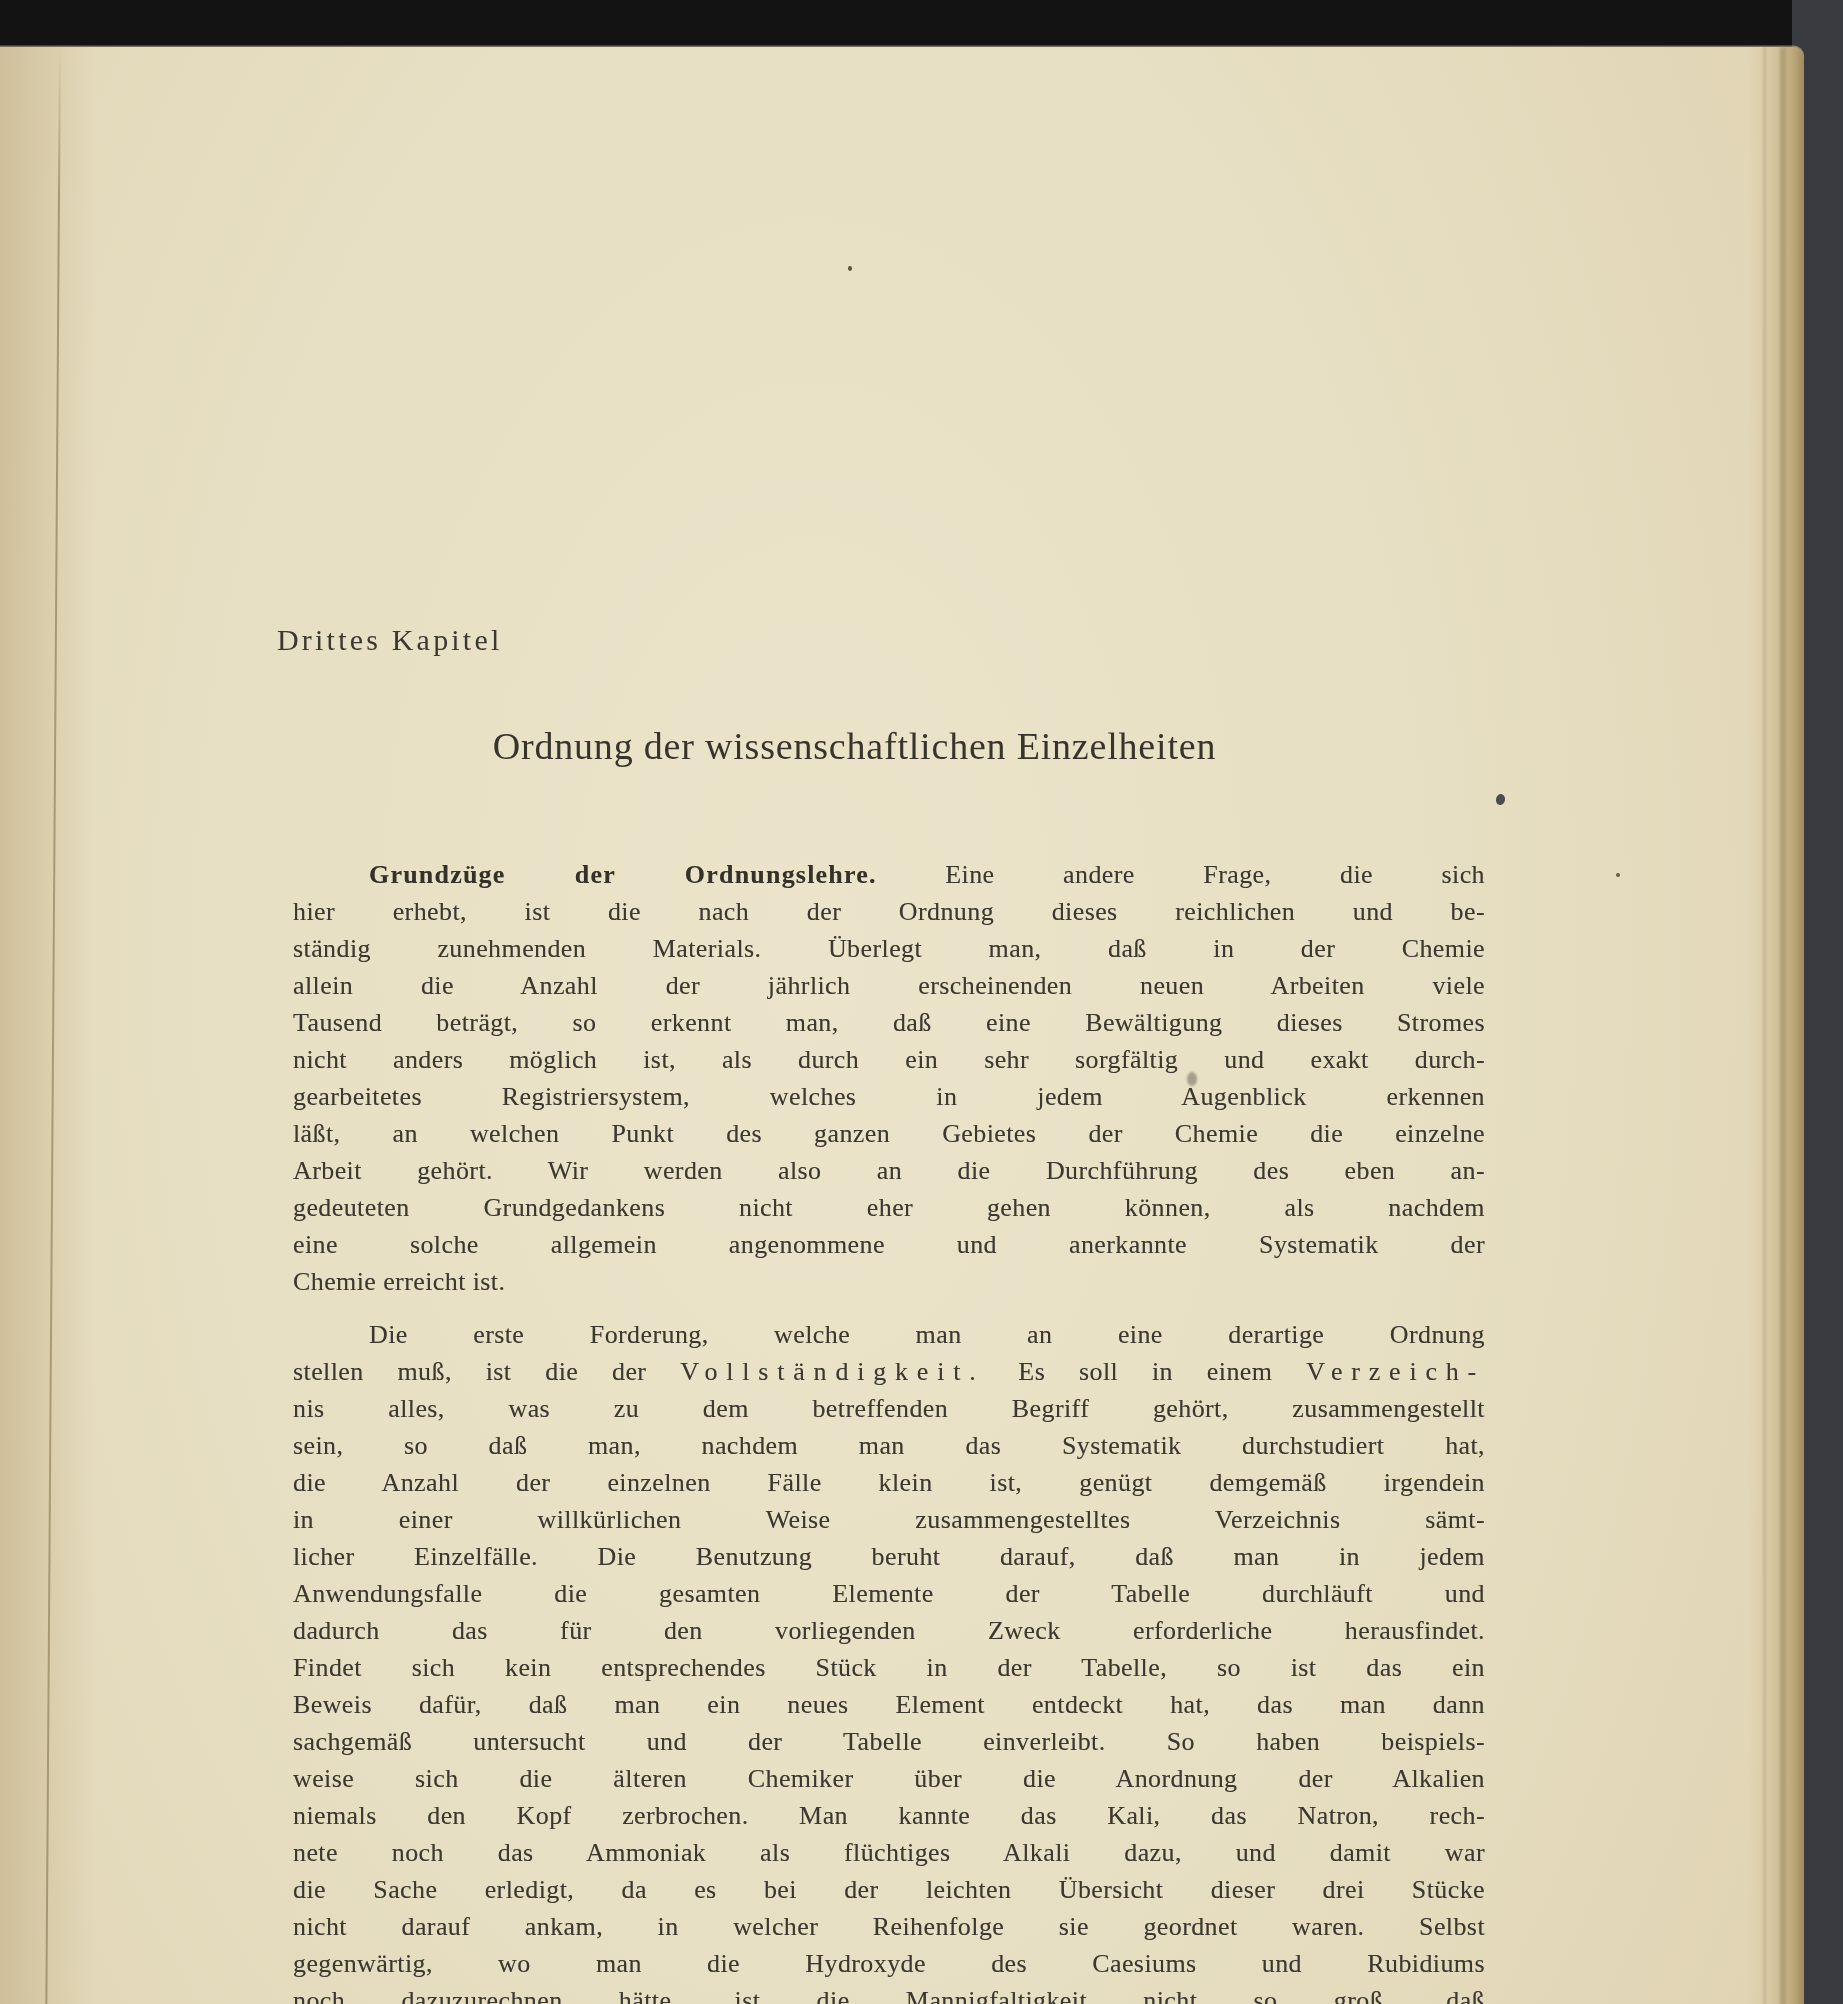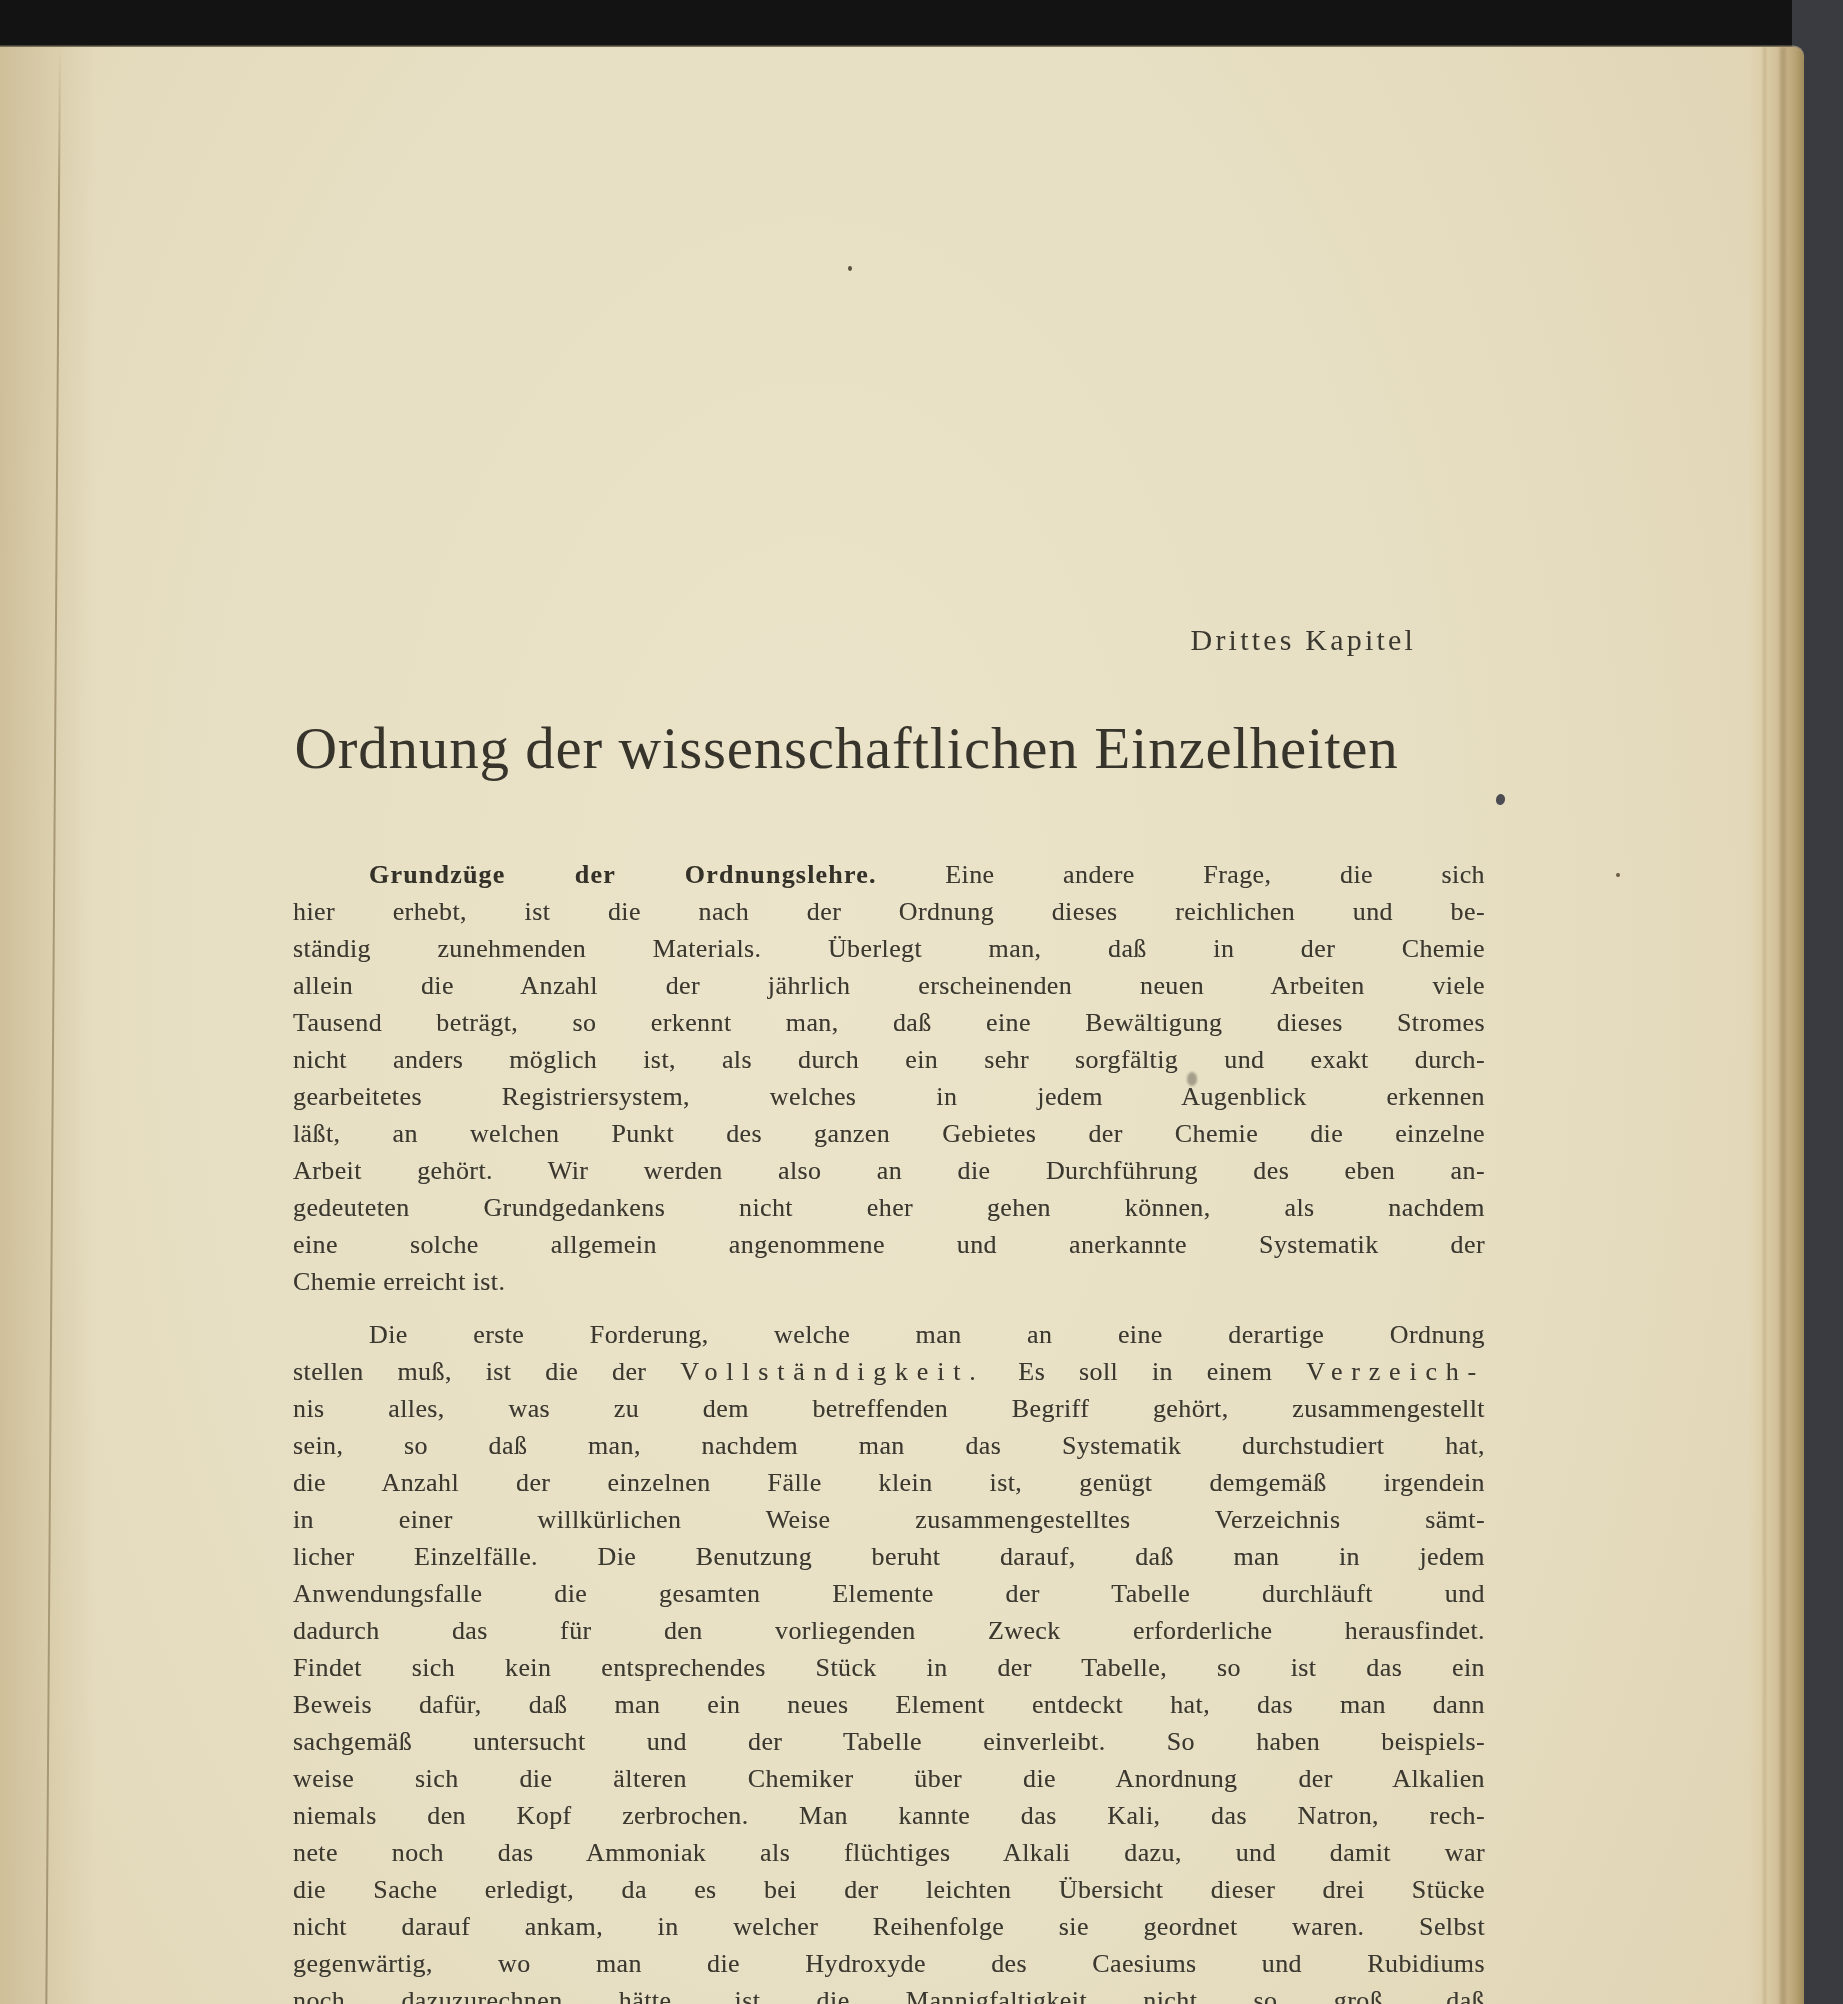--- a/index.html
+++ b/index.html
@@ -61,31 +61,31 @@
   }
   .deckle-streak2 {
     position: absolute; top: 0; right: 38px;
     width: 3.2px; height: 100%;
     background: rgba(150,128,88,.28);
     filter: blur(1.2px);
   }
 
   .chapter {
     position: absolute; left: 277px; top: 578px; width: 1139px;
-    text-align: right;
+    text-align: left;
     font-size: 30px; line-height: 1;
     letter-spacing: 3.2px;
     color: #3b3830;
   }
   .title {
     position: absolute; left: 217px; top: 672px; width: 1259px;
-    margin: 0;
+    margin: 8px;
     text-align: center;
     font-weight: 400;
-    font-size: 59px; line-height: 1;
+    font-size: 38px; line-height: 1;
     letter-spacing: 0.8px;
     color: #37342c;
   }
 
   .body-text {
     position: absolute; left: 277px; top: 793px; width: 1224px;
     font-size: 26px; line-height: 37px;
     letter-spacing: 0.4px;
     color: #3b3830;
     text-shadow: 0 0 0.4px rgba(59,56,48,.35);

